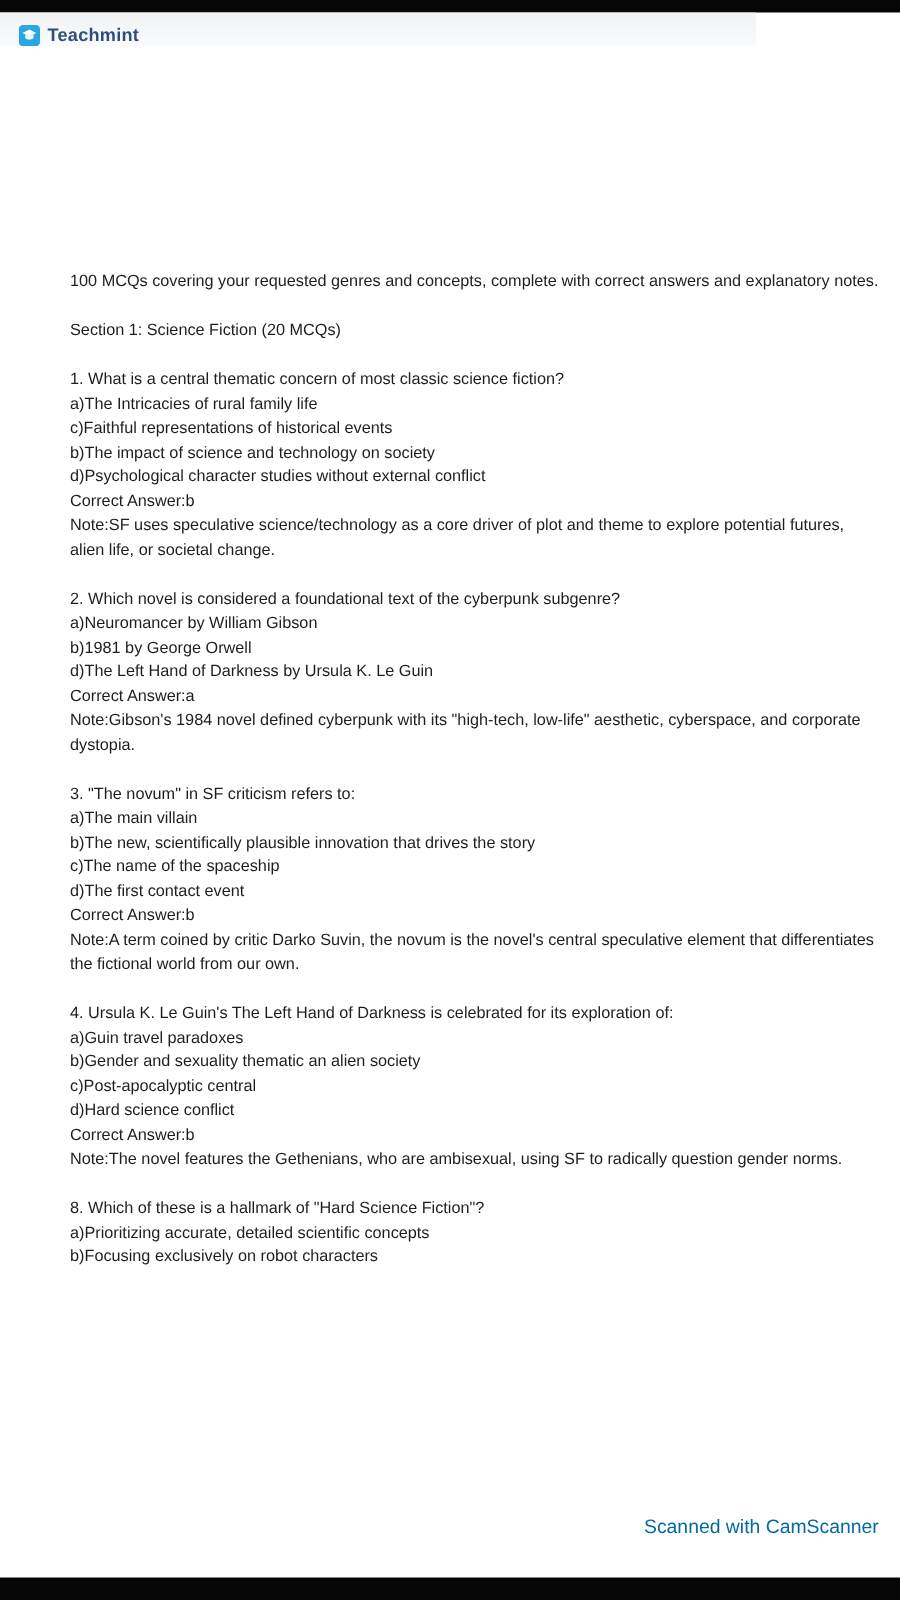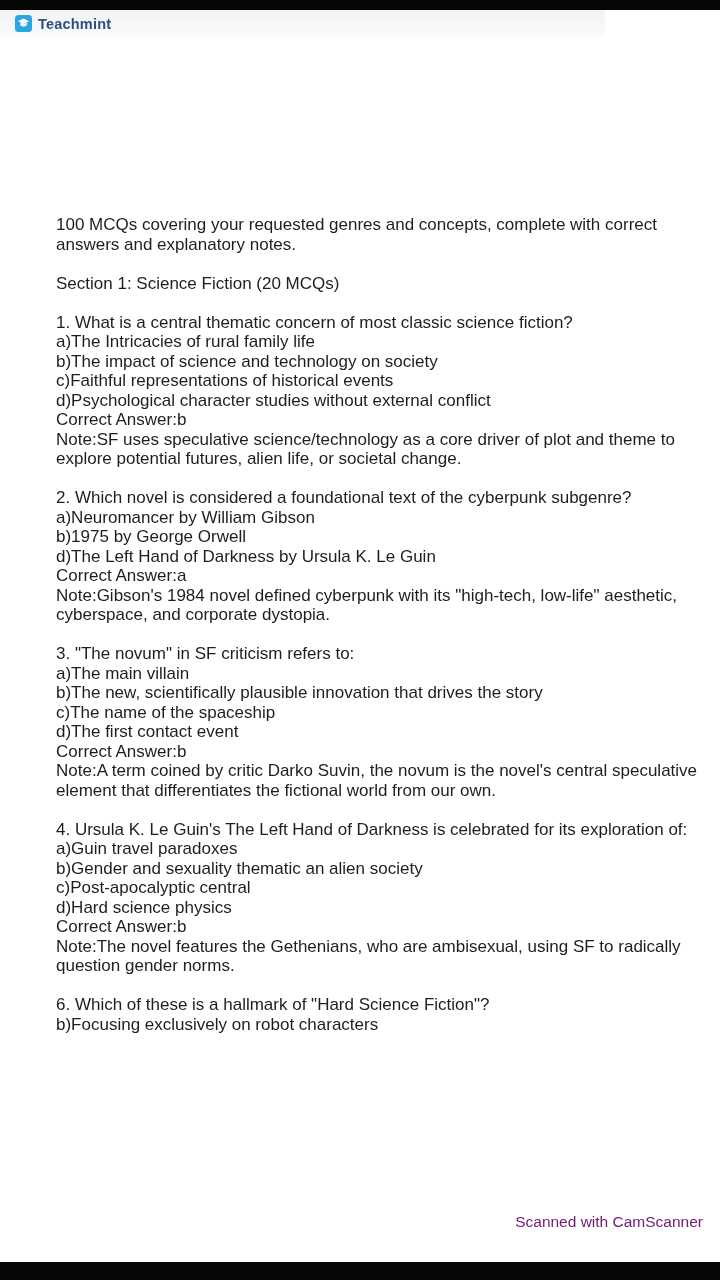--- a/index.html
+++ b/index.html
@@ -10,37 +10,37 @@
   }
   .bar-top {
     position:absolute; top:0; left:0; width:720px; height:10px; background:#060606;
   }
   .bar-bottom {
     position:absolute; bottom:0; left:0; width:720px; height:18px; background:#060606;
   }
   .app-header {
     position:absolute; top:10px; left:0; width:605px; height:27px;
     background:linear-gradient(#f1f2f4, #fafbfc);
-    display:flex; align-items:center; padding-left:15px; box-sizing:border-box;
+    display:flex; align-items:flex-end; padding-left:15px; box-sizing:border-box;
   }
   .logo-icon { width:17px; height:17px; display:block; }
   .brand {
     margin-left:6px; color:#2e4e7e; font-size:14.5px; font-weight:700;
     letter-spacing:0.2px;
   }
   .doc {
     position:absolute; top:215px; left:56px; width:650px;
-    color:#1e1e1e; font-size:17px; line-height:19.5px;
+    color:#1e1e1e; font-size:13px; line-height:19.5px;
     -webkit-font-smoothing:antialiased;
   }
   .block { margin:0 0 19.5px 0; }
   .line { white-space:normal; }
   .scanner-credit {
     position:absolute; top:1212px; right:17px;
-    color:#701a75; font-size:15.5px; line-height:20px;
+    color:#0369a1; font-size:15.5px; line-height:20px;
   }
 </style>
 </head>
 <body>
 
 <div class="screen">
 
   <div class="bar-top"></div>
 
   <div class="app-header">
@@ -53,33 +53,33 @@
   </div>
 
   <div class="doc">
     <div class="block line">100 MCQs covering your requested genres and concepts, complete with correct answers and explanatory notes.</div>
     <div class="block line">Section 1: Science Fiction (20 MCQs)</div>
     <div>
   <div class="block">
     <div class="line q-text">1. What is a central thematic concern of most classic science fiction?</div>
     <div class="options">
             <div class="line option-line">a)The Intricacies of rural family life</div>
+            <div class="line option-line">c)Faithful representations of historical events</div>
             <div class="line option-line">b)The impact of science and technology on society</div>
-            <div class="line option-line">c)Faithful representations of historical events</div>
             <div class="line option-line">d)Psychological character studies without external conflict</div>
           </div>
     <div class="line q-answer">Correct Answer:b</div>
     <div class="line q-note">Note:SF uses speculative science/technology as a core driver of plot and theme to explore potential futures, alien life, or societal change.</div>
   </div>
 
   <div class="block">
     <div class="line q-text">2. Which novel is considered a foundational text of the cyberpunk subgenre?</div>
     <div class="options">
             <div class="line option-line">a)Neuromancer by William Gibson</div>
-            <div class="line option-line">b)1975 by George Orwell</div>
+            <div class="line option-line">b)1981 by George Orwell</div>
             <div class="line option-line">d)The Left Hand of Darkness by Ursula K. Le Guin</div>
           </div>
     <div class="line q-answer">Correct Answer:a</div>
     <div class="line q-note">Note:Gibson's 1984 novel defined cyberpunk with its "high-tech, low-life" aesthetic, cyberspace, and corporate dystopia.</div>
   </div>
 
   <div class="block">
     <div class="line q-text">3. "The novum" in SF criticism refers to:</div>
     <div class="options">
             <div class="line option-line">a)The main villain</div>
@@ -90,29 +90,30 @@
     <div class="line q-answer">Correct Answer:b</div>
     <div class="line q-note">Note:A term coined by critic Darko Suvin, the novum is the novel's central speculative element that differentiates the fictional world from our own.</div>
   </div>
 
   <div class="block">
     <div class="line q-text">4. Ursula K. Le Guin's The Left Hand of Darkness is celebrated for its exploration of:</div>
     <div class="options">
             <div class="line option-line">a)Guin travel paradoxes</div>
             <div class="line option-line">b)Gender and sexuality thematic an alien society</div>
             <div class="line option-line">c)Post-apocalyptic central</div>
-            <div class="line option-line">d)Hard science physics</div>
+            <div class="line option-line">d)Hard science conflict</div>
           </div>
     <div class="line q-answer">Correct Answer:b</div>
     <div class="line q-note">Note:The novel features the Gethenians, who are ambisexual, using SF to radically question gender norms.</div>
   </div>
 
   <div class="block">
-    <div class="line q-text">6. Which of these is a hallmark of "Hard Science Fiction"?</div>
+    <div class="line q-text">8. Which of these is a hallmark of "Hard Science Fiction"?</div>
     <div class="options">
+            <div class="line option-line">a)Prioritizing accurate, detailed scientific concepts</div>
             <div class="line option-line">b)Focusing exclusively on robot characters</div>
           </div>
 
   </div>
 </div>
   </div>
 
   <div class="scanner-credit">Scanned with CamScanner</div>
 
   <div class="bar-bottom"></div>

